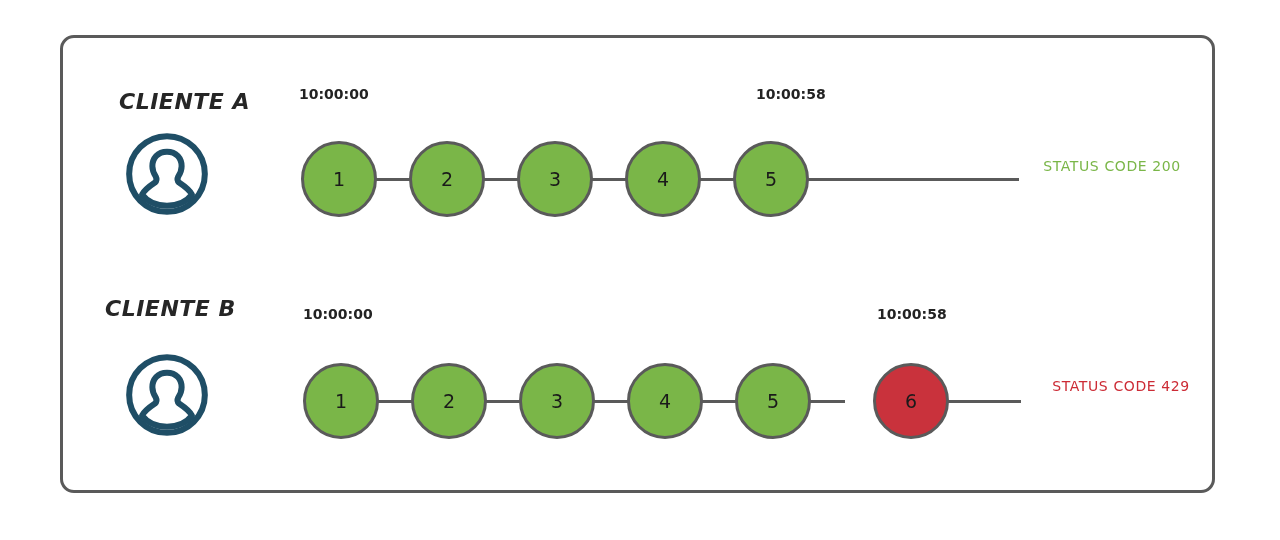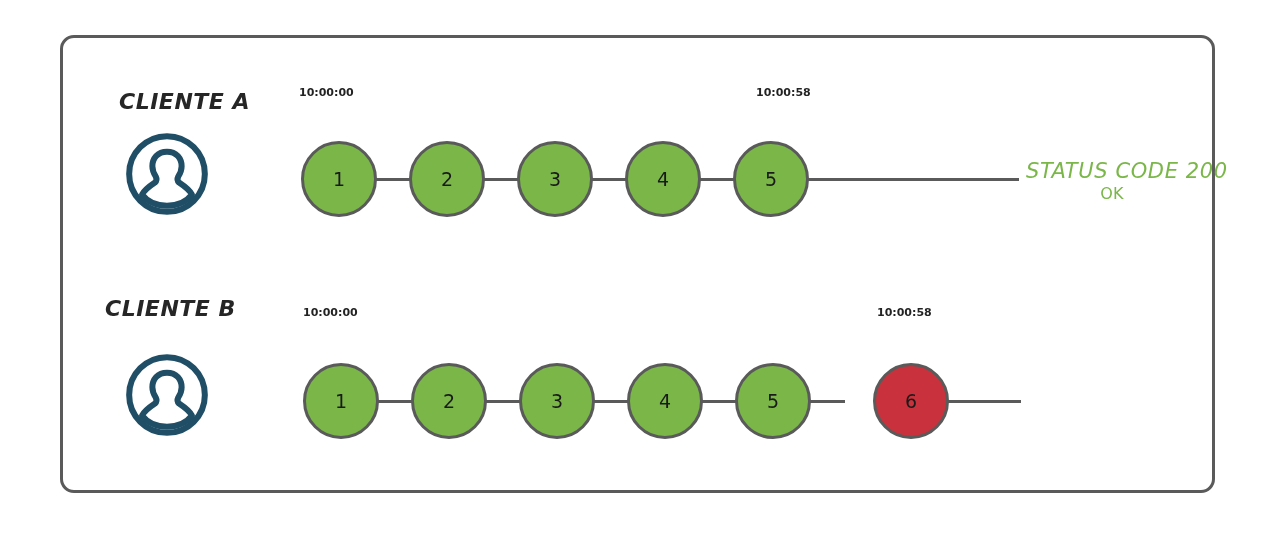--- a/index.html
+++ b/index.html
@@ -59,21 +59,21 @@
   .avatar {
     position: absolute;
     width: 86px;
     height: 86px;
   }
 
   
   .timestamp {
     position: absolute;
     font-family: "DejaVu Sans", sans-serif;
-    font-size: 11px;
+    font-size: 14px;
     font-weight: bold;
     color: #232323;
     white-space: nowrap;
   }
 
   
   .chain {
     position: absolute;
   }
   .node {
@@ -104,23 +104,22 @@
   
   .status {
     position: absolute;
     text-align: center;
     white-space: nowrap;
     font-family: "DejaVu Sans", sans-serif;
     line-height: 1.25;
   }
   .status .code {
     display: block;
-    font-size: 21px;
+    font-size: 14px;
     letter-spacing: 0.6px;
-    font-style: italic;
   }
   .status .sub {
     display: block;
     font-size: 16px;
     letter-spacing: 0.3px;
   }
   .status.ok  { color: #7ab648; }
   .status.err { color: #cc2b35; }
 </style>
 </head>
@@ -173,21 +172,20 @@
       <div class="node ok" style="left:625px; top:141px;">
         <span>4</span>
       </div>
       <div class="node ok" style="left:733px; top:141px;">
         <span>5</span>
       </div>
     </div>
 
     <div class="status ok" style="left:1026px; top:158px; width:172px;">
       <span class="code">STATUS CODE 200</span>
-      <span class="sub">OK</span>
     </div>
   </div>
 
   <div class="row row-b">
 
     <div class="client-label" style="left:105px; top:296px;">CLIENTE B</div>
 
     <div class="avatar" style="left:124px; top:352px;">
       <svg viewBox="0 0 100 100" width="86" height="86" aria-hidden="true">
         <circle cx="50" cy="50" r="44" fill="none" stroke="#1f4e66" stroke-width="7"></circle>
@@ -231,15 +229,16 @@
       </div>
       <div class="node ok" style="left:735px; top:363px;">
         <span>5</span>
       </div>
       <div class="node err" style="left:873px; top:363px;">
         <span>6</span>
       </div>
     </div>
 
     <div class="status err" style="left:1026px; top:378px; width:190px;">
+      <span class="code">STATUS CODE 429</span>
     </div>
   </div>
 </div>
 
 </body></html>

